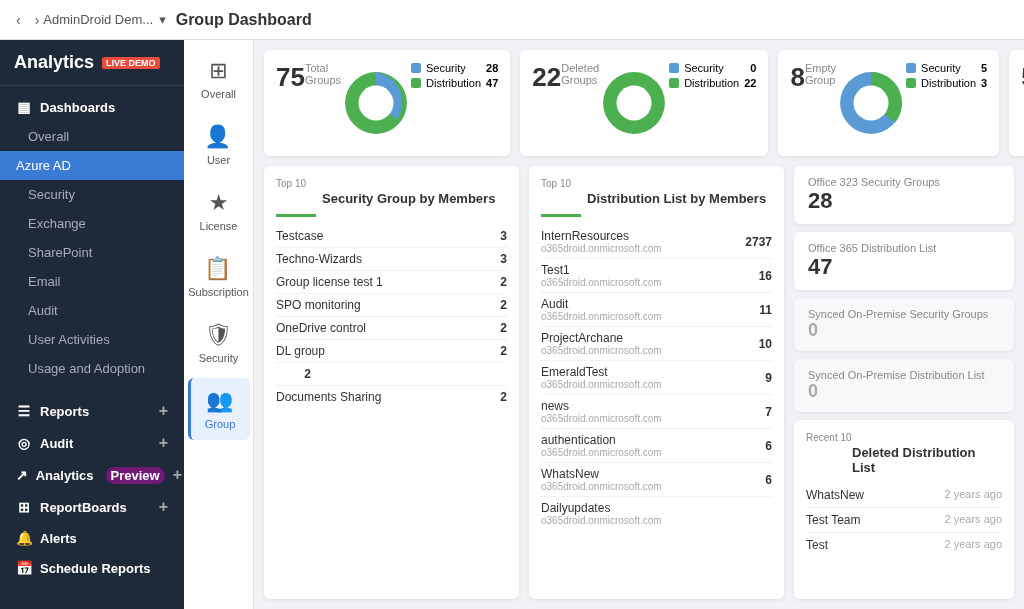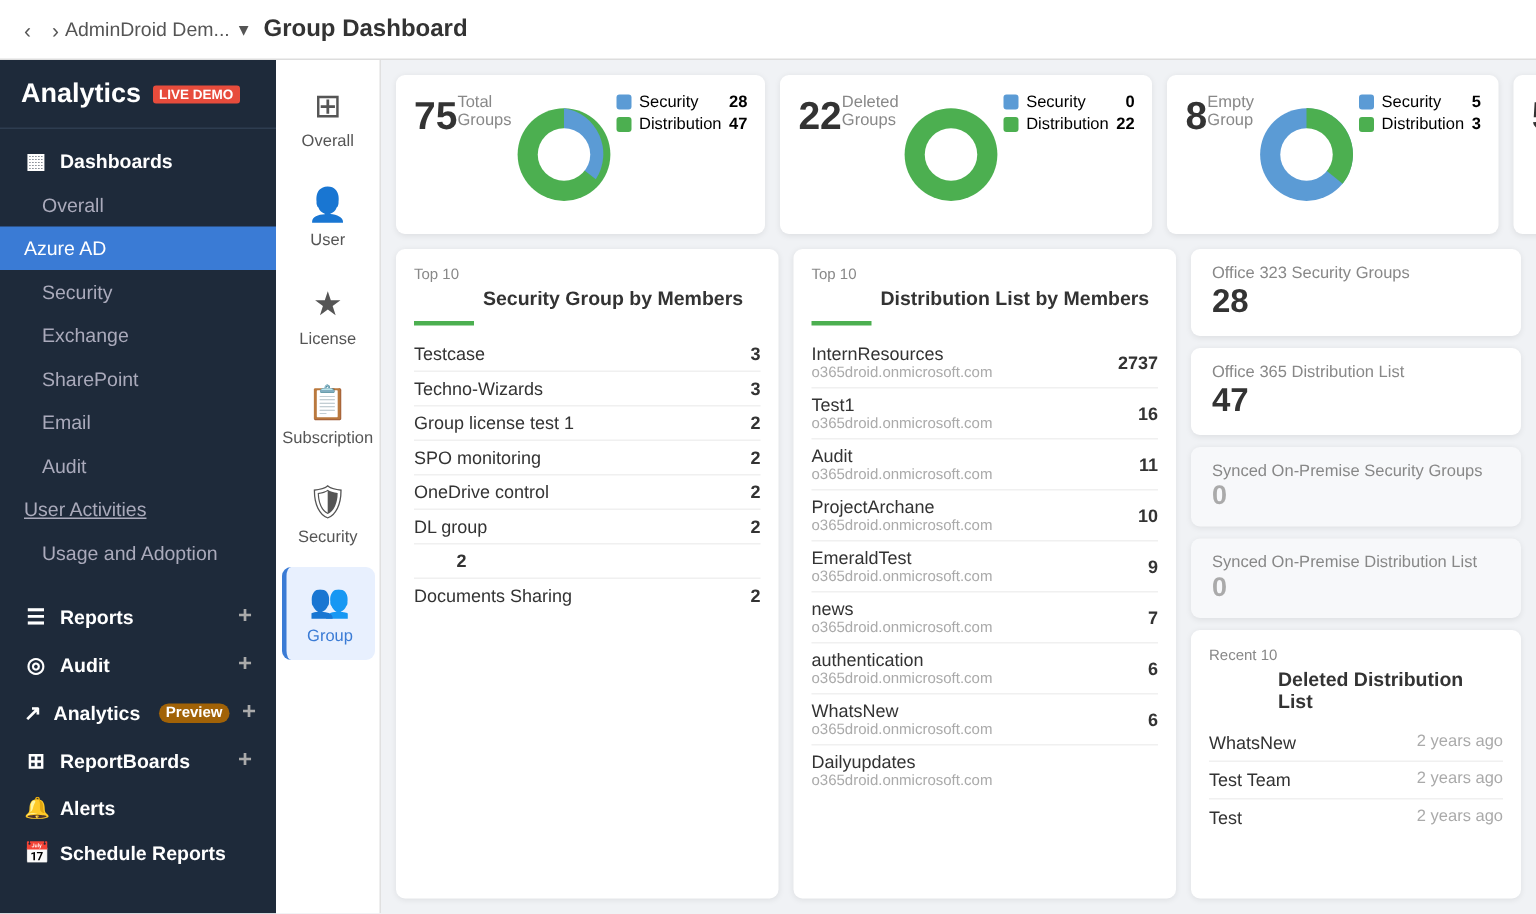--- a/index.html
+++ b/index.html
@@ -17,21 +17,21 @@
 
     
     .sidebar { width: 184px; background: #1e2a3a; color: #ccc; display: flex; flex-direction: column; flex-shrink: 0; overflow-y: auto; }
     .sidebar-logo { padding: 12px 14px; display: flex; align-items: center; gap: 8px; border-bottom: 1px solid #2e3d50; }
     .sidebar-section { padding: 6px 0; }
     .sidebar-item { padding: 7px 16px; cursor: pointer; display: flex; align-items: center; gap: 8px; color: #aab; font-size: 13px; }
     .sidebar-item.active { background: #3a7bd5; color: #fff; }
     .sidebar-item.parent { font-weight: 600; color: #fff; font-size: 13px; }
     .sidebar-item .icon { width: 16px; text-align: center; font-size: 14px; }
     .sidebar-item .plus { margin-left: auto; font-size: 16px; color: #aaa; }
-    .sidebar-item .badge-preview { background: #a16207; color: #fff; font-size: 10px; padding: 1px 5px; border-radius: 10px; margin-left: 4px; }
+    .sidebar-item .badge-preview { background: #701a75; color: #fff; font-size: 13px; padding: 1px 5px; border-radius: 10px; margin-left: 4px; }
 
     
     .mid-nav { width: 70px; background: #fff; border-right: 1px solid #e0e0e0; display: flex; flex-direction: column; align-items: center; padding: 8px 0; gap: 4px; flex-shrink: 0; overflow-y: auto; }
     .mid-nav-item { display: flex; flex-direction: column; align-items: center; padding: 10px 6px; cursor: pointer; border-radius: 6px; width: 62px; text-align: center; color: #555; gap: 4px; }
     .mid-nav-item.active { background: #e8f0fe; color: #3a7bd5; border-left: 3px solid #3a7bd5; }
     .mid-nav-item .nav-icon { font-size: 22px; }
     .mid-nav-item .nav-label { font-size: 11px; font-weight: 500; }
 
     
     .content { flex: 1; overflow-y: auto; padding: 10px; display: flex; flex-direction: column; gap: 10px; }
@@ -114,21 +114,21 @@
       </div>
       <div class="sidebar-item" style="padding-left:28px;">
         <span>SharePoint</span>
       </div>
       <div class="sidebar-item" style="padding-left:28px;">
         <span>Email</span>
       </div>
       <div class="sidebar-item" style="padding-left:28px;">
         <span>Audit</span>
       </div>
-      <div class="sidebar-item" style="padding-left:16px;text-decoration:underline;">
+      <div class="sidebar-item" style="padding-left:28px;">
         <span>User Activities</span>
       </div>
       <div class="sidebar-item" style="padding-left:28px;">
         <span>Usage and Adoption</span>
       </div>
     </div>
 
     <div class="sidebar-section">
       <div class="sidebar-item parent">
         <span class="icon">☰</span>

